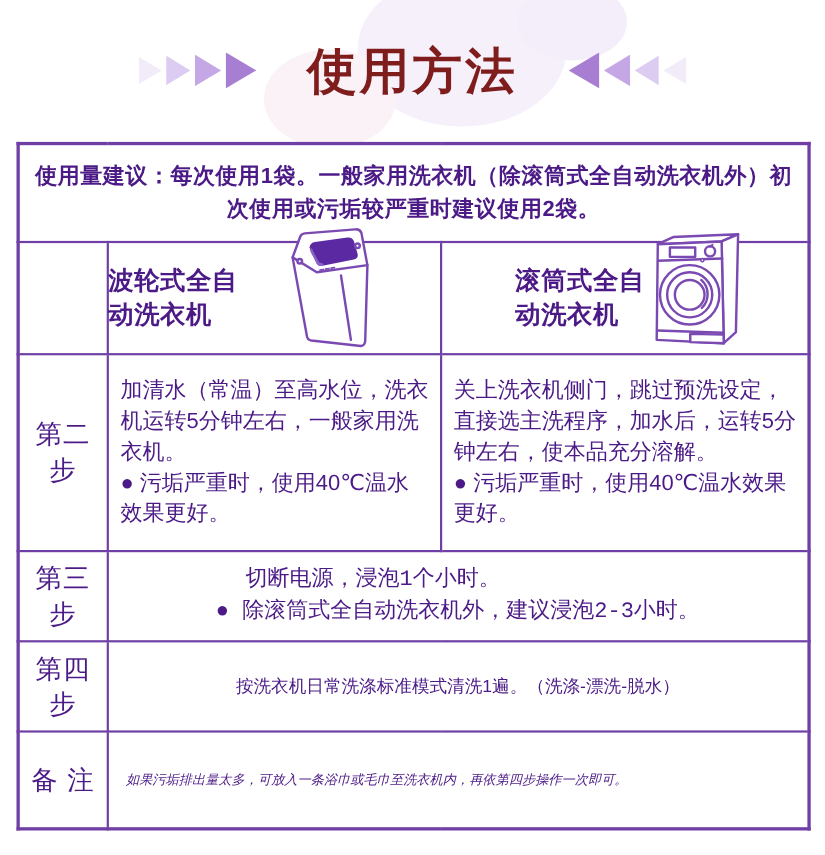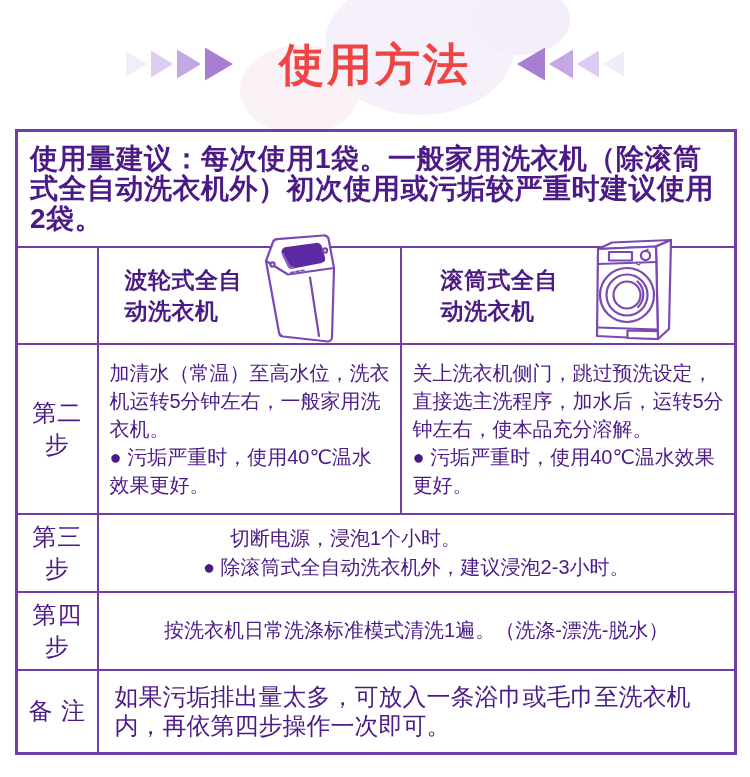--- a/index.html
+++ b/index.html
@@ -12,21 +12,21 @@
   
   .bg-decor { position:absolute; top:0; left:0; z-index:0; }
 
   
   .title-bar {
     position:absolute; top:28px; left:0; width:750px; height:72px;
     display:flex; align-items:center; justify-content:center;
     gap:46px; z-index:1;
   }
   .page-title {
-    font-size:45px; font-weight:bold; color:#ef4444;
+    font-size:45px; font-weight:bold; color:#7f1d1d;
     letter-spacing:3px; line-height:1;
   }
   .arrows { display:flex; align-items:center; gap:4px; }
   .tri { display:inline-block; }
   .tri.right { clip-path:polygon(0 0,100% 50%,0 100%); }
   .tri.left  { clip-path:polygon(100% 0,0 50%,100% 100%); }
   .t-sz1 { width:21px; height:25px; }
   .t-sz2 { width:22px; height:27px; }
   .t-sz3 { width:24px; height:29px; }
   .t-sz4 { width:28px; height:33px; }
@@ -41,46 +41,47 @@
     width:722px; height:626px;
     border-collapse:collapse; table-layout:fixed;
     background:#ffffff;
   }
   table.usage-table, .usage-table td { border:2px solid #6f3fa6; }
   table.usage-table { border-width:3px; }
   .usage-table td { vertical-align:middle; overflow:visible; }
 
   td.note-cell {
     padding:6px 12px 6px 12px;
-    font-size:28px; font-weight:bold; line-height:30px;
+    font-size:20px; font-weight:bold; line-height:30px;
     letter-spacing:0.5px;
+    text-align:center;
   }
   td.label-cell {
     text-align:center; font-size:24px; letter-spacing:1px;
     padding:2px;
   }
   td.head-cell { position:relative; }
   .colhead-label {
     font-size:23px; font-weight:bold; line-height:31px;
     width:5.4em; letter-spacing:0.5px;
   }
-  .head-cell .colhead-label { margin-left:26px; }
-  .head-cell.drum .colhead-label { margin-left:39px; }
+  .head-cell .colhead-label { }
+  .head-cell.drum .colhead-label { margin-left:67px; }
   .washer-svg { position:absolute; z-index:5; overflow:visible; }
   .washer-svg.topload  { left:154px; top:-15px; }
   .washer-svg.frontload{ left:190px; top:-15px; }
 
   td.body-cell { padding:5px 8px 5px 11px; font-size:20px; line-height:28px; }
   .cell-line { }
 
-  td.merged-center { padding:4px 8px; }
+  td.merged-center { padding:4px 8px;font-family:Liberation Mono, monospace; }
   .center-block { width:fit-content; margin:0 auto; font-size:20px; line-height:29px; }
   .center-block .indent-first { padding-left:27px; }
-  td.merged-single { text-align:center; font-size:20px; padding:4px 8px; }
-  td.remark-cell { padding:5px 10px 5px 16px; font-size:24px; line-height:29px; }
+  td.merged-single { text-align:center; font-size:16px; padding:4px 8px; }
+  td.remark-cell { padding:5px 10px 5px 16px; font-size:12px; line-height:29px;font-style:italic; }
 </style>
 </head>
 <body>
 
 <svg class="bg-decor" width="750" height="130">
   <ellipse cx="420" cy="45" rx="95" ry="70" fill="#f6f0fb"></ellipse>
   <ellipse cx="300" cy="90" rx="60" ry="45" fill="#faf2f6"></ellipse>
   <ellipse cx="520" cy="20" rx="50" ry="35" fill="#f4eefa"></ellipse>
 </svg>
 

